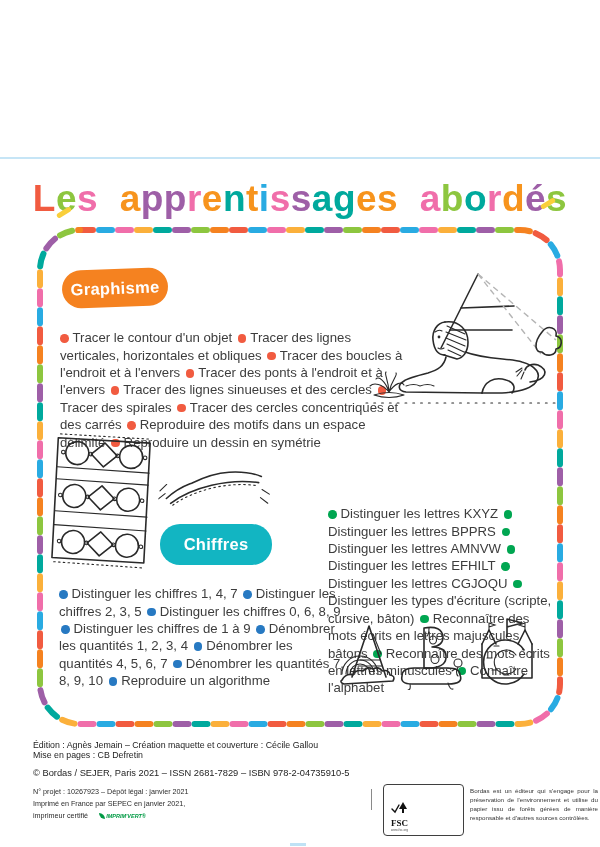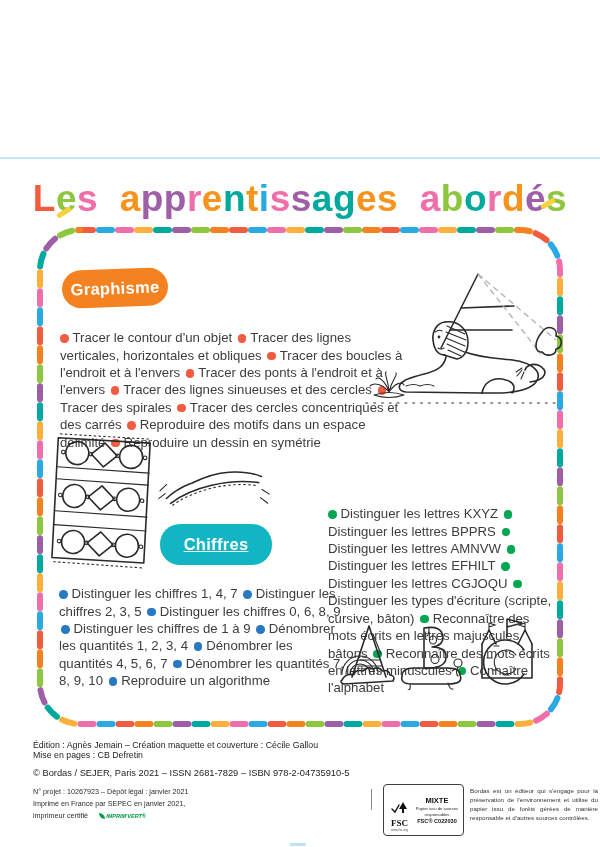--- a/index.html
+++ b/index.html
@@ -13,21 +13,21 @@
   .title span{display:inline-block;}
   .tdash{position:absolute;width:16px;height:5px;border-radius:3px;}
   .tdash.left{left:56px;top:210px;transform:rotate(-32deg);}
   .tdash.right{left:540px;top:201px;transform:rotate(-32deg);}
 
   .border-svg{position:absolute;left:36px;top:226px;}
 
   .badge{position:absolute;display:flex;align-items:center;justify-content:center;
          color:#fff;font-weight:800;font-size:16.5px;letter-spacing:.3px;border-radius:20px;}
   .badge.graphisme{left:62px;top:269px;width:106px;height:38px;transform:rotate(-2deg);}
-  .badge.chiffres{left:160px;top:524px;width:112px;height:41px;text-decoration:underline;}
+  .badge.chiffres{left:160px;top:524px;width:112px;height:41px;}
   .badge.lettres{left:332px;top:446px;width:107px;height:40px;}
 
   .para{position:absolute;font-size:13.2px;line-height:1.32;color:#3d3d3d;}
   .para.graphisme{left:60px;top:316px;width:352px;}
   .para.chiffres{left:59px;top:572px;width:287px;}
   .para.lettres{left:328px;top:492px;width:233px;}
   .dot{display:inline-block;width:8.5px;height:8.5px;border-radius:50%;
        margin:0 4px 0 2px;vertical-align:-.5px;}
   .para .dot:first-child{margin-left:0;}
 
@@ -201,23 +201,18 @@
   <div class="fsc-box">
     <div class="fsc-left">
       <svg width="17" height="19" viewBox="0 0 17 19">
         <path d="M1,9 l3,3 l4,-7" stroke="#111" stroke-width="1.4" fill="none" stroke-linecap="round"></path>
         <path d="M12,2 l4,7 h-8 z" fill="#111"></path>
         <rect x="11" y="9" width="2" height="4" fill="#111"></rect>
       </svg>
       <div class="fsc-brand">FSC</div>
       <div class="fsc-url">www.fsc.org</div>
     </div>
-    <div class="fsc-right">
-      <div class="fsc-mixte">MIXTE</div>
-      <div class="fsc-desc">Papier issu de sources responsables</div>
-      <div class="fsc-code">FSC® C022030</div>
-    </div>
   </div>
 
   <div class="bordas-note">Bordas est un éditeur qui s'engage pour la préservation de l'environnement et utilise du papier issu de forêts gérées de manière responsable et d'autres sources contrôlées.</div>
 
   <div class="bottom-tick"></div>
 </div>
 
 </body></html>

